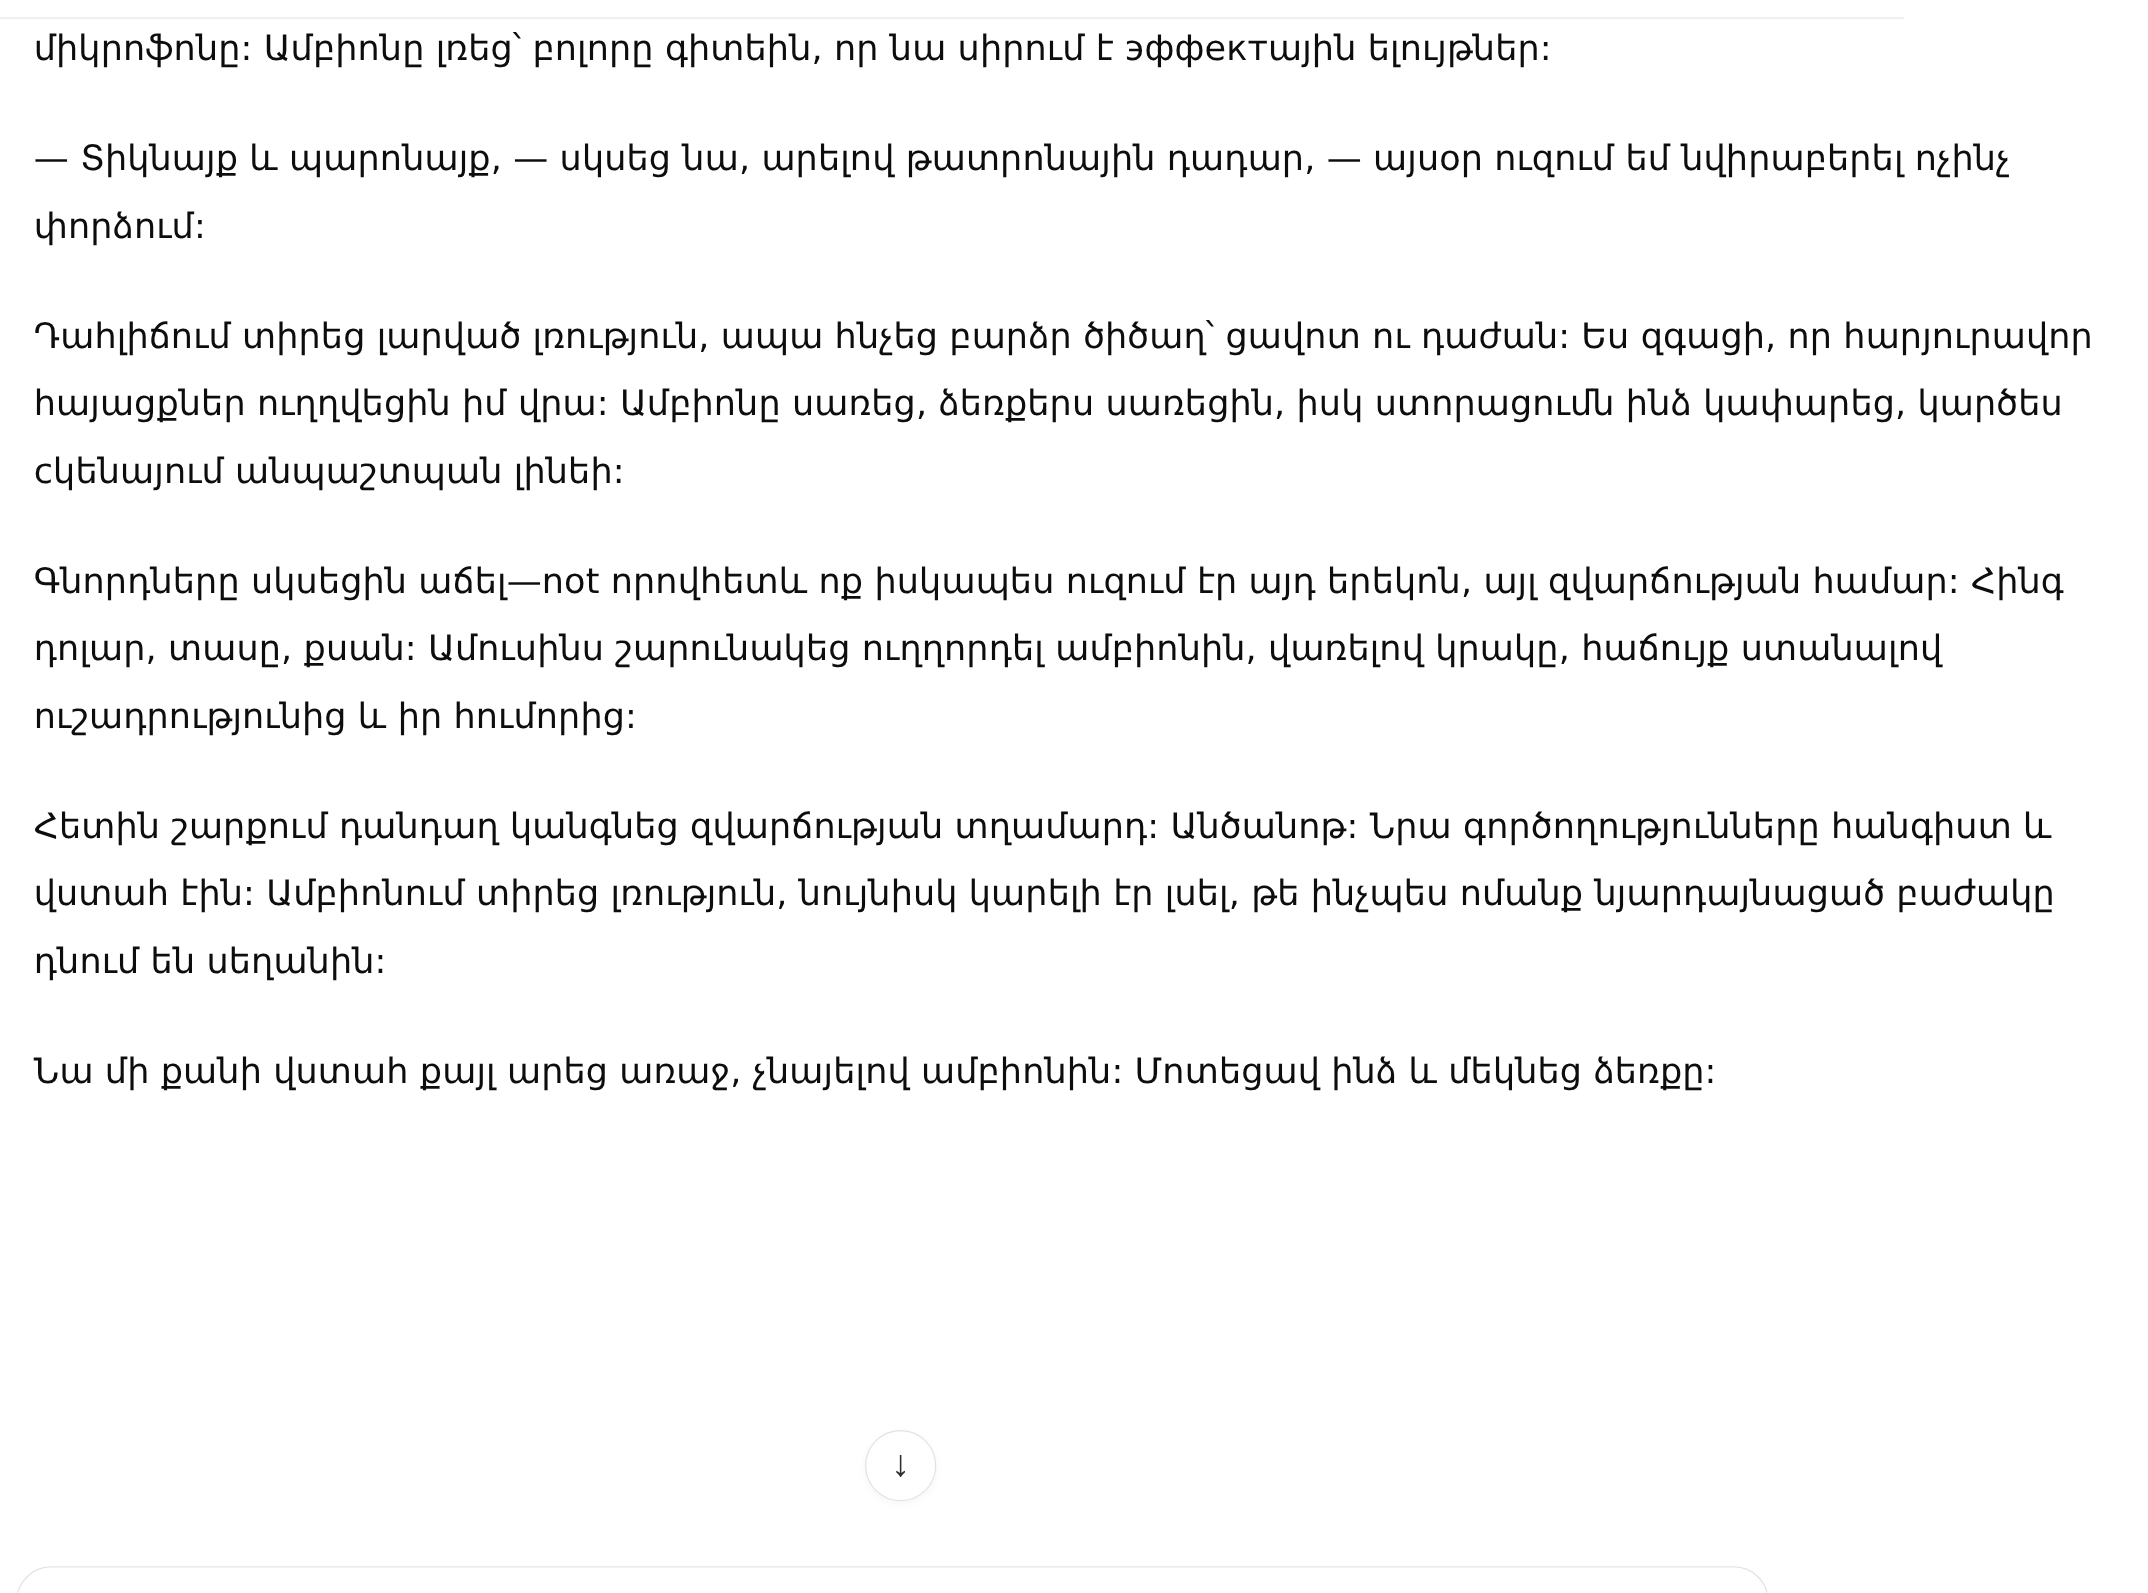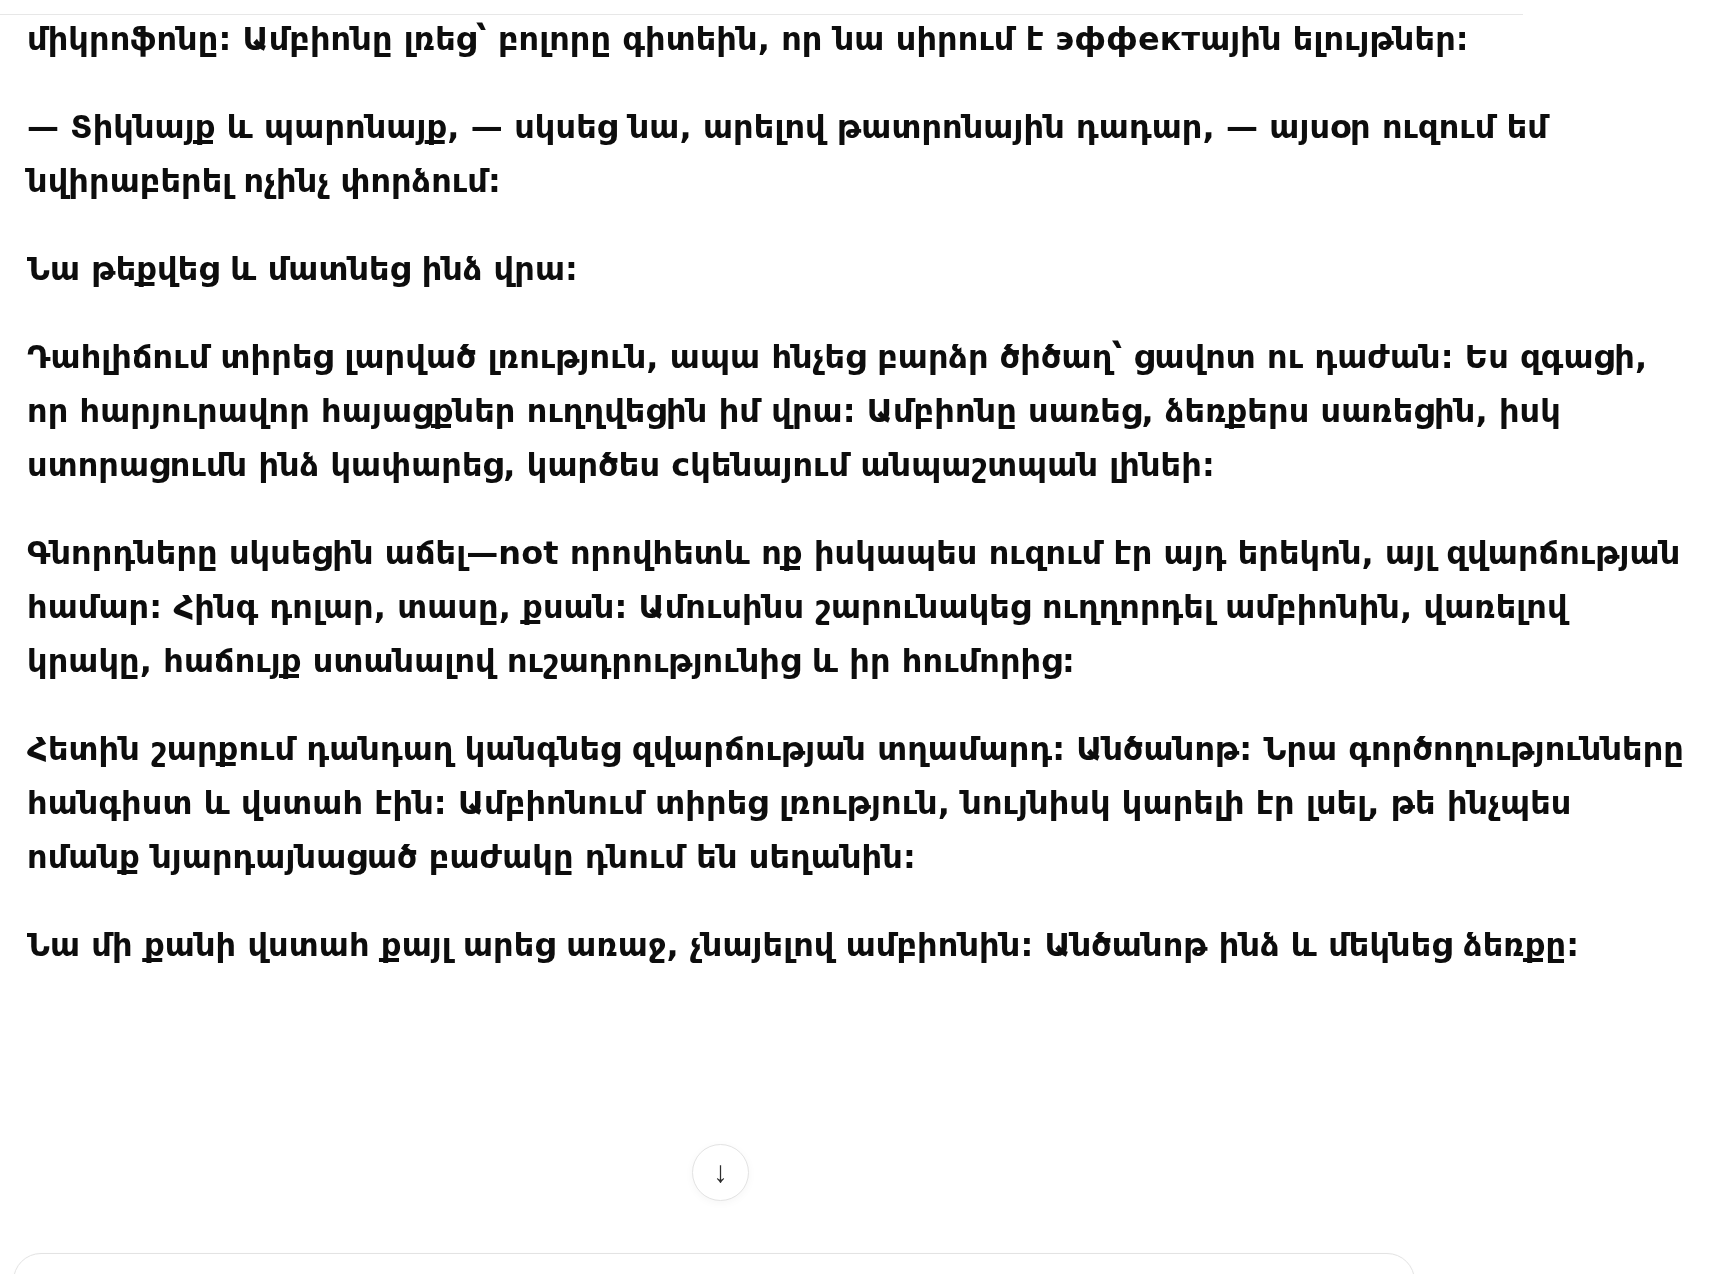--- a/index.html
+++ b/index.html
@@ -27,23 +27,23 @@
   }
   .message-content {
     position: absolute;
     top: 12px;
     left: 27px;
     width: 1663px;
     color: #0d0d0d;
   }
   .message-content p {
     margin: 34px 0 0 0;
-    font-size: 32px;
+    font-size: 28px;
     line-height: 54px;
-    font-weight: 700;
+    font-weight: 400;
     letter-spacing: 0.1px;
   }
   .message-content p:first-child {
     margin-top: 0;
   }
   .scroll-btn {
     position: absolute;
     left: 692px;
     top: 1144px;
     width: 57px;
@@ -82,25 +82,24 @@
 </head>
 <body>
 
 <div class="page">
 
   <div class="top-divider"></div>
 
   <main class="message-content">
     <p>միկրոֆոնը: Ամբիոնը լռեց՝ բոլորը գիտեին, որ նա սիրում է эффектային ելույթներ:</p>
     <p>— Տիկնայք և պարոնայք, — սկսեց նա, արելով թատրոնային դադար, — այսօր ուզում եմ նվիրաբերել ոչինչ փորձում:</p>
-    <p>Նա թեքվեց և մատնեց ինձ վրա:</p>
     <p>Դահլիճում տիրեց լարված լռություն, ապա հնչեց բարձր ծիծաղ՝ ցավոտ ու դաժան: Ես զգացի, որ հարյուրավոր հայացքներ ուղղվեցին իմ վրա: Ամբիոնը սառեց, ձեռքերս սառեցին, իսկ ստորացումն ինձ կափարեց, կարծես cկենայում անպաշտպան լինեի:</p>
     <p>Գնորդները սկսեցին աճել—not որովհետև ոք իսկապես ուզում էր այդ երեկոն, այլ զվարճության համար: Հինգ դոլար, տասը, քսան: Ամուսինս շարունակեց ուղղորդել ամբիոնին, վառելով կրակը, հաճույք ստանալով ուշադրությունից և իր հումորից:</p>
     <p>Հետին շարքում դանդաղ կանգնեց զվարճության տղամարդ: Անծանոթ: Նրա գործողությունները հանգիստ և վստահ էին: Ամբիոնում տիրեց լռություն, նույնիսկ կարելի էր լսել, թե ինչպես ոմանք նյարդայնացած բաժակը դնում են սեղանին:</p>
-    <p>Նա մի քանի վստահ քայլ արեց առաջ, չնայելով ամբիոնին: Անծանոթ ինձ և մեկնեց ձեռքը:</p>
+    <p>Նա մի քանի վստահ քայլ արեց առաջ, չնայելով ամբիոնին: Մոտեցավ ինձ և մեկնեց ձեռքը:</p>
   </main>
 
   <button class="scroll-btn">
     <span class="arrow">↓</span>
   </button>
 
   <div class="composer"></div>
 
 </div>
 

